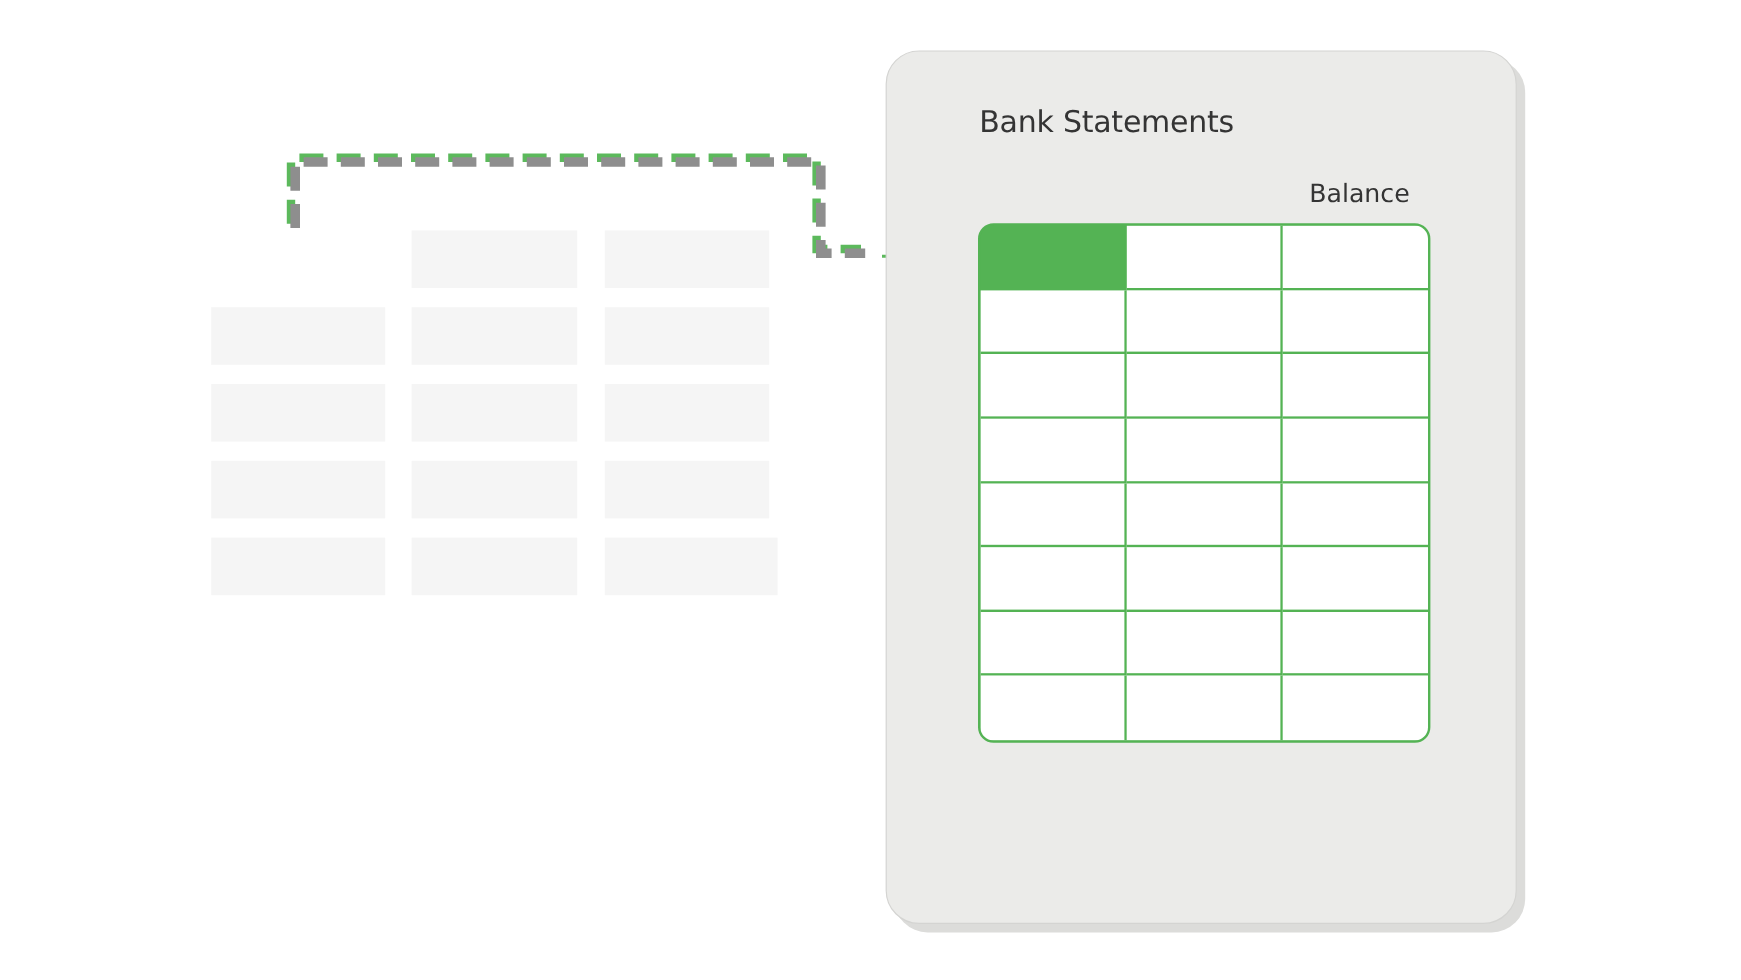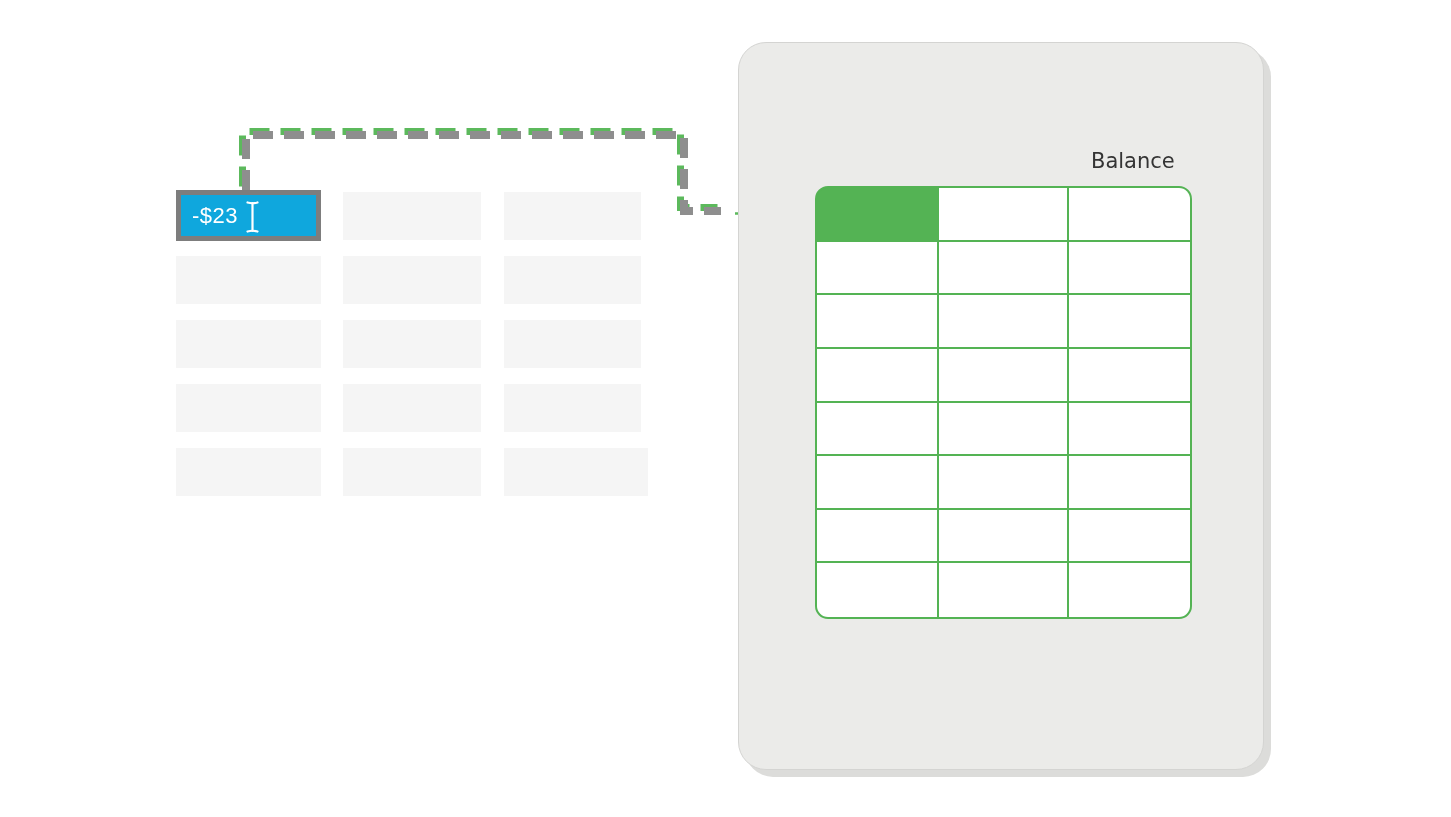--- a/index.html
+++ b/index.html
@@ -47,30 +47,20 @@
   }
   .bt-cell{background:#ffffff;border-right:2.5px solid #54b354;border-bottom:2.5px solid #54b354;}
   .bt-cell.last-col{border-right:none;}
   .bt-cell.last-row{border-bottom:none;}
   .bt-cell.highlight{background:#54b354;}
 </style>
 </head>
 <body>
 
 <div id="input-grid">
-  <div id="active-cell">
-    <span class="cell-text">-$23</span>
-    <svg width="15" height="34" viewBox="0 0 15 34">
-      <g stroke="#ffffff" stroke-width="2.2" stroke-linecap="round" fill="none">
-        <path d="M2.5 2.5 Q7.5 4 12.5 2.5"></path>
-        <line x1="7.5" y1="3.2" x2="7.5" y2="30.8"></line>
-        <path d="M2.5 31.5 Q7.5 30 12.5 31.5"></path>
-      </g>
-    </svg>
-  </div>
 
 <div class="ph-cell" style="left: 343px; top: 192px; width: 138px; height: 48px;"></div>
     <div class="ph-cell" style="left: 504px; top: 192px; width: 137px; height: 48px;"></div>
     <div class="ph-cell" style="left: 176px; top: 256px; width: 145px; height: 48px;"></div>
     <div class="ph-cell" style="left: 343px; top: 256px; width: 138px; height: 48px;"></div>
     <div class="ph-cell" style="left: 504px; top: 256px; width: 137px; height: 48px;"></div>
     <div class="ph-cell" style="left: 176px; top: 320px; width: 145px; height: 48px;"></div>
     <div class="ph-cell" style="left: 343px; top: 320px; width: 138px; height: 48px;"></div>
     <div class="ph-cell" style="left: 504px; top: 320px; width: 137px; height: 48px;"></div>
     <div class="ph-cell" style="left: 176px; top: 384px; width: 145px; height: 48px;"></div>
@@ -81,20 +71,21 @@
     <div class="ph-cell" style="left: 504px; top: 448px; width: 144px; height: 48px;"></div>
   </div>
 
 <svg id="connector" width="1451" height="817" viewBox="0 0 1451 817">
   <path d="M 246 190 L 246 135 L 684 135 L 684 211 L 721 211" fill="none" stroke="#5cb95c" stroke-width="7" stroke-dasharray="20 11" transform="translate(-3.5,-3.5)"></path>
   <path d="M 246 190 L 246 135 L 684 135 L 684 211 L 721 211" fill="none" stroke="#8e8e8e" stroke-width="8" stroke-dasharray="20 11"></path>
   <path d="M 735 213.5 L 812 213.5" fill="none" stroke="#5cb95c" stroke-width="2.5" stroke-dasharray="15 11"></path>
 </svg>
 
 <div id="statement-panel">
+  <div id="panel-title">Bank Statements</div>
   <div id="balance-label">Balance</div>
   <div id="bank-table">
 
   <div class="bt-cell highlight"></div>
       <div class="bt-cell"></div>
       <div class="bt-cell last-col"></div>
       <div class="bt-cell"></div>
       <div class="bt-cell"></div>
       <div class="bt-cell last-col"></div>
       <div class="bt-cell"></div>

